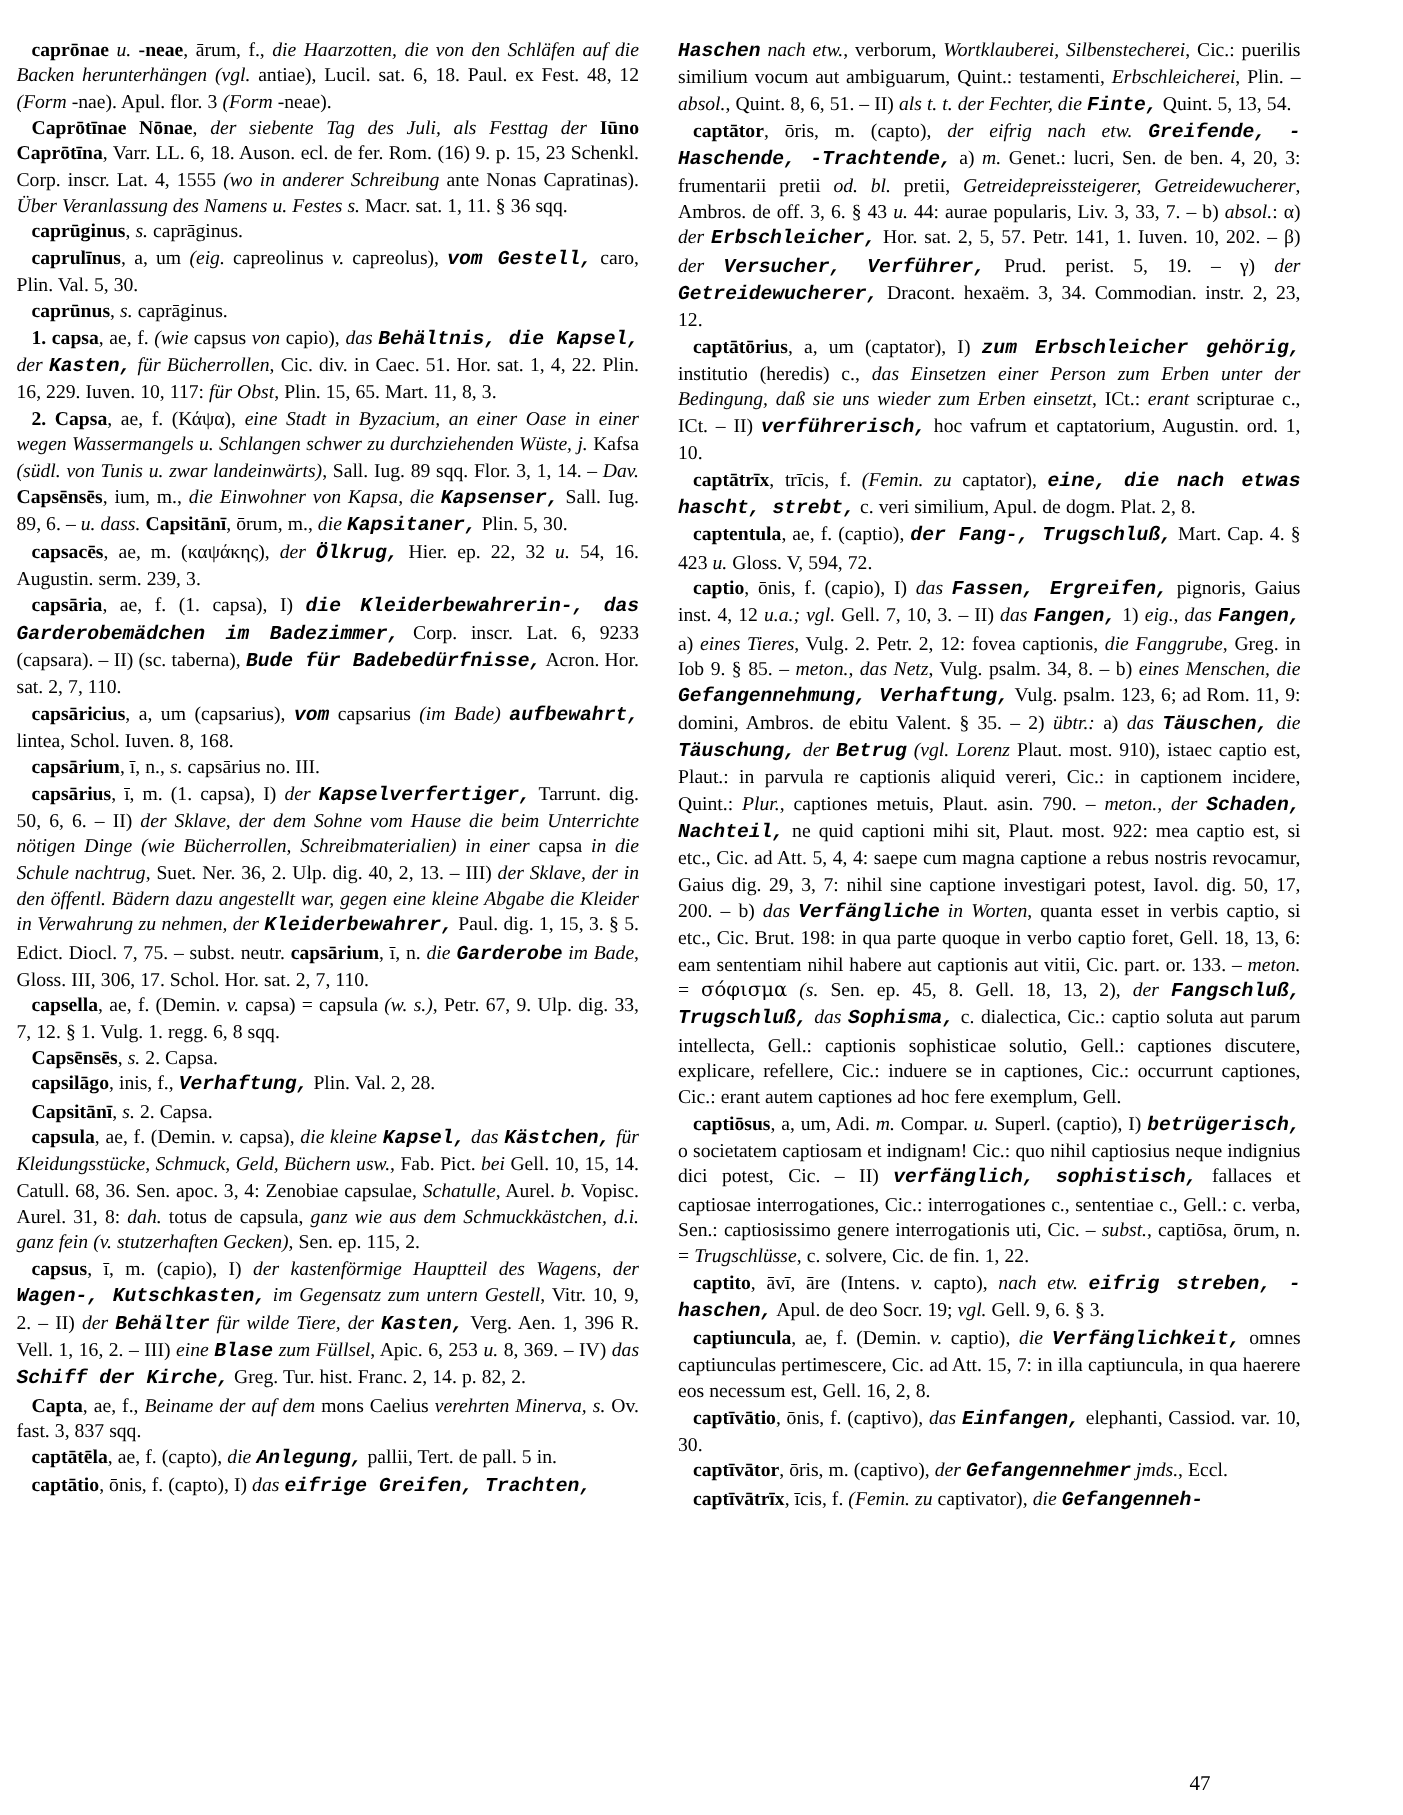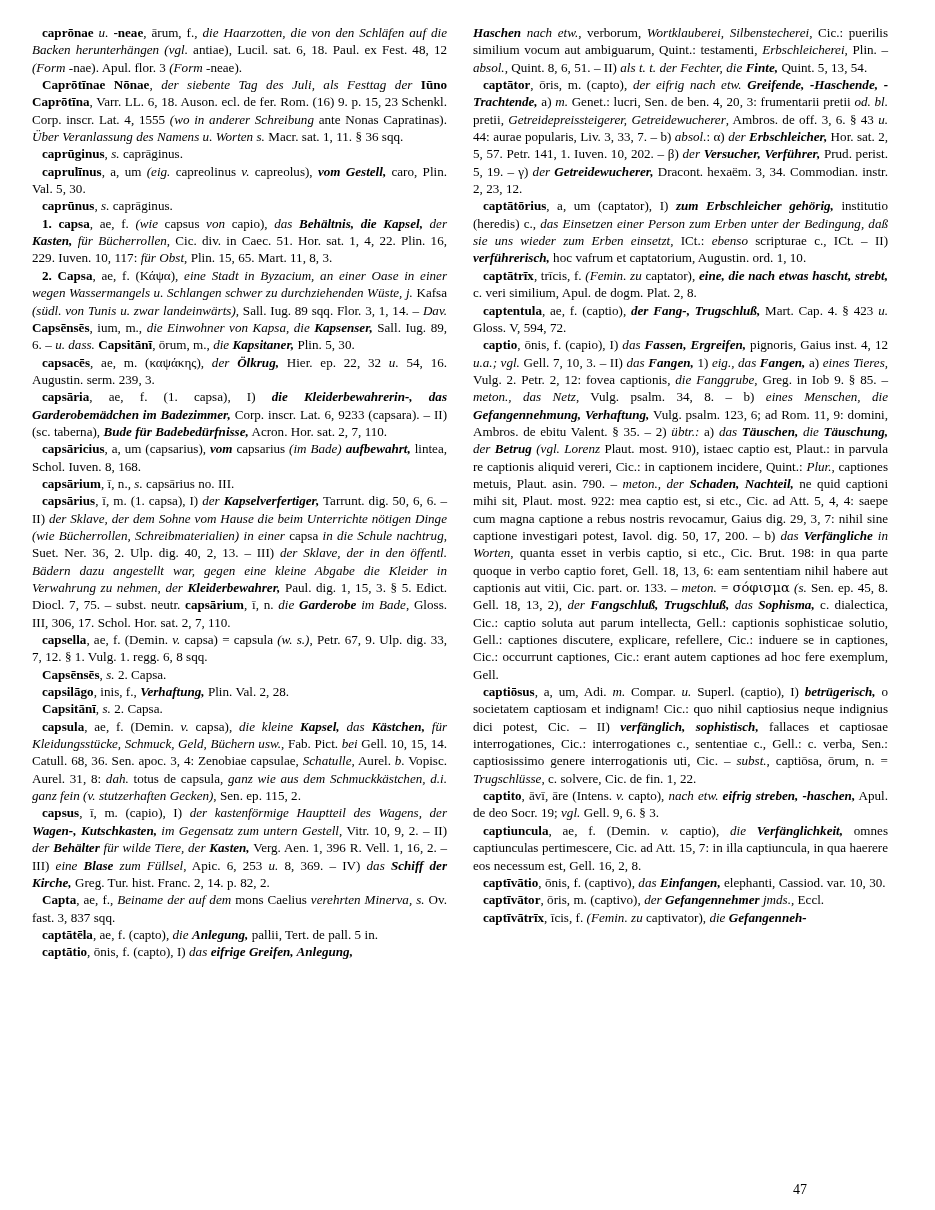--- a/index.html
+++ b/index.html
@@ -12,21 +12,21 @@
     height: 1210px;
     font-family: "Liberation Serif", "DejaVu Serif", serif;
     color: #000000;
     overflow: hidden;
   }
   .page {
     position: relative;
     width: 827px;
     height: 1210px;
     box-sizing: border-box;
-    padding: 24px 20px 0 32px;
+    padding: 24px 20px 0 11px;
   }
   .columns {
     display: flex;
     flex-direction: row;
     gap: 26px;
     align-items: flex-start;
   }
   .column {
     width: 415px;
     flex: 0 0 415px;
@@ -39,62 +39,62 @@
     margin: 0 0 0 0;
     text-indent: 10px;
     hyphens: manual;
     word-spacing: 0.1px;
   }
   .entry.noindent {
     text-indent: 0;
   }
   b { font-weight: bold; }
   i { font-style: italic; }
-  .bi { font-weight: bold; font-style: italic; }
+  .bi { font-weight: bold; font-style: italic; font-family: Liberation Mono, monospace; }
   .pagenum {
     position: absolute;
     right: 20px;
     bottom: 12px;
     font-size: 14px;
     font-family: "Liberation Serif", "DejaVu Serif", serif;
   }
   .greek { font-family: "DejaVu Serif", serif; }
 </style>
 </head>
 <body>
 
 <div class="page">
   <div class="columns">
     <div class="column" id="col-left">
         <p class="entry"><b>caprōnae</b> <i>u.</i> <b>-neae</b>, ārum, f., <i>die Haarzotten, die von den Schläfen auf die Backen herunterhängen (vgl.</i> antiae), Lucil. sat. 6, 18. Paul. ex Fest. 48, 12 <i>(Form</i> -nae). Apul. flor. 3 <i>(Form</i> -neae).</p>
-        <p class="entry"><b>Caprōtīnae Nōnae</b>, <i>der siebente Tag des Juli, als Festtag der</i> <b>Iūno Caprōtīna</b>, Varr. LL. 6, 18. Auson. ecl. de fer. Rom. (16) 9. p. 15, 23 Schenkl. Corp. inscr. Lat. 4, 1555 <i>(wo in anderer Schreibung</i> ante Nonas Capratinas). <i>Über Veranlassung des Namens u. Worten s.</i> Macr. sat. 1, 11. § 36 sqq.</p>
+        <p class="entry"><b>Caprōtīnae Nōnae</b>, <i>der siebente Tag des Juli, als Festtag der</i> <b>Iūno Caprōtīna</b>, Varr. LL. 6, 18. Auson. ecl. de fer. Rom. (16) 9. p. 15, 23 Schenkl. Corp. inscr. Lat. 4, 1555 <i>(wo in anderer Schreibung</i> ante Nonas Capratinas). <i>Über Veranlassung des Namens u. Festes s.</i> Macr. sat. 1, 11. § 36 sqq.</p>
         <p class="entry"><b>caprūginus</b>, <i>s.</i> caprāginus.</p>
         <p class="entry"><b>caprulīnus</b>, a, um <i>(eig.</i> capreolinus <i>v.</i> capreolus), <span class="bi">vom Gestell,</span> caro, Plin. Val. 5, 30.</p>
         <p class="entry"><b>caprūnus</b>, <i>s.</i> caprāginus.</p>
         <p class="entry"><b>1. capsa</b>, ae, f. <i>(wie</i> capsus <i>von</i> capio), <i>das</i> <span class="bi">Behältnis, die Kapsel,</span> <i>der</i> <span class="bi">Kasten,</span> <i>für Bücherrollen</i>, Cic. div. in Caec. 51. Hor. sat. 1, 4, 22. Plin. 16, 229. Iuven. 10, 117: <i>für Obst</i>, Plin. 15, 65. Mart. 11, 8, 3.</p>
         <p class="entry"><b>2. Capsa</b>, ae, f. (Κάψα), <i>eine Stadt in Byzacium, an einer Oase in einer wegen Wassermangels u. Schlangen schwer zu durchziehenden Wüste, j.</i> Kafsa <i>(südl. von Tunis u. zwar landeinwärts)</i>, Sall. Iug. 89 sqq. Flor. 3, 1, 14. – <i>Dav.</i> <b>Capsēnsēs</b>, ium, m., <i>die Einwohner von Kapsa, die</i> <span class="bi">Kapsenser,</span> Sall. Iug. 89, 6. – <i>u. dass.</i> <b>Capsitānī</b>, ōrum, m., <i>die</i> <span class="bi">Kapsitaner,</span> Plin. 5, 30.</p>
         <p class="entry"><b>capsacēs</b>, ae, m. (καψάκης), <i>der</i> <span class="bi">Ölkrug,</span> Hier. ep. 22, 32 <i>u.</i> 54, 16. Augustin. serm. 239, 3.</p>
         <p class="entry"><b>capsāria</b>, ae, f. (1. capsa), I) <span class="bi">die Kleiderbewahrerin-, das Garderobemädchen im Badezimmer,</span> Corp. inscr. Lat. 6, 9233 (capsara). – II) (sc. taberna), <span class="bi">Bude für Badebedürfnisse,</span> Acron. Hor. sat. 2, 7, 110.</p>
         <p class="entry"><b>capsāricius</b>, a, um (capsarius), <span class="bi">vom</span> capsarius <i>(im Bade)</i> <span class="bi">aufbewahrt,</span> lintea, Schol. Iuven. 8, 168.</p>
         <p class="entry"><b>capsārium</b>, ī, n., <i>s.</i> capsārius no. III.</p>
         <p class="entry"><b>capsārius</b>, ī, m. (1. capsa), I) <i>der</i> <span class="bi">Kapselverfertiger,</span> Tarrunt. dig. 50, 6, 6. – II) <i>der Sklave, der dem Sohne vom Hause die beim Unterrichte nötigen Dinge (wie Bücherrollen, Schreibmaterialien) in einer</i> capsa <i>in die Schule nachtrug</i>, Suet. Ner. 36, 2. Ulp. dig. 40, 2, 13. – III) <i>der Sklave, der in den öffentl. Bädern dazu angestellt war, gegen eine kleine Abgabe die Kleider in Verwahrung zu nehmen, der</i> <span class="bi">Kleiderbewahrer,</span> Paul. dig. 1, 15, 3. § 5. Edict. Diocl. 7, 75. – subst. neutr. <b>capsārium</b>, ī, n. <i>die</i> <span class="bi">Garderobe</span> <i>im Bade</i>, Gloss. III, 306, 17. Schol. Hor. sat. 2, 7, 110.</p>
         <p class="entry"><b>capsella</b>, ae, f. (Demin. <i>v.</i> capsa) = capsula <i>(w. s.)</i>, Petr. 67, 9. Ulp. dig. 33, 7, 12. § 1. Vulg. 1. regg. 6, 8 sqq.</p>
         <p class="entry"><b>Capsēnsēs</b>, <i>s.</i> 2. Capsa.</p>
         <p class="entry"><b>capsilāgo</b>, inis, f., <span class="bi">Verhaftung,</span> Plin. Val. 2, 28.</p>
         <p class="entry"><b>Capsitānī</b>, <i>s.</i> 2. Capsa.</p>
         <p class="entry"><b>capsula</b>, ae, f. (Demin. <i>v.</i> capsa), <i>die kleine</i> <span class="bi">Kapsel,</span> <i>das</i> <span class="bi">Kästchen,</span> <i>für Kleidungsstücke, Schmuck, Geld, Büchern usw.</i>, Fab. Pict. <i>bei</i> Gell. 10, 15, 14. Catull. 68, 36. Sen. apoc. 3, 4: Zenobiae capsulae, <i>Schatulle</i>, Aurel. <i>b.</i> Vopisc. Aurel. 31, 8: <i>dah.</i> totus de capsula, <i>ganz wie aus dem Schmuckkästchen, d.i. ganz fein (v. stutzerhaften Gecken)</i>, Sen. ep. 115, 2.</p>
         <p class="entry"><b>capsus</b>, ī, m. (capio), I) <i>der kastenförmige Hauptteil des Wagens, der</i> <span class="bi">Wagen-, Kutschkasten,</span> <i>im Gegensatz zum untern Gestell</i>, Vitr. 10, 9, 2. – II) <i>der</i> <span class="bi">Behälter</span> <i>für wilde Tiere, der</i> <span class="bi">Kasten,</span> Verg. Aen. 1, 396 R. Vell. 1, 16, 2. – III) <i>eine</i> <span class="bi">Blase</span> <i>zum Füllsel</i>, Apic. 6, 253 <i>u.</i> 8, 369. – IV) <i>das</i> <span class="bi">Schiff der Kirche,</span> Greg. Tur. hist. Franc. 2, 14. p. 82, 2.</p>
         <p class="entry"><b>Capta</b>, ae, f., <i>Beiname der auf dem</i> mons Caelius <i>verehrten Minerva, s.</i> Ov. fast. 3, 837 sqq.</p>
         <p class="entry"><b>captātēla</b>, ae, f. (capto), <i>die</i> <span class="bi">Anlegung,</span> pallii, Tert. de pall. 5 in.</p>
-        <p class="entry"><b>captātio</b>, ōnis, f. (capto), I) <i>das</i> <span class="bi">eifrige Greifen, Anlegung,</span></p>
+        <p class="entry"><b>captātio</b>, ōnis, f. (capto), I) <i>das</i> <span class="bi">eifrige Greifen, Trachten,</span></p>
       </div>
     <div class="column" id="col-right">
         <p class="entry noindent"><span class="bi">Haschen</span> <i>nach etw.</i>, verborum, <i>Wortklauberei, Silbenstecherei</i>, Cic.: puerilis similium vocum aut ambiguarum, Quint.: testamenti, <i>Erbschleicherei</i>, Plin. – <i>absol.</i>, Quint. 8, 6, 51. – II) <i>als t. t. der Fechter, die</i> <span class="bi">Finte,</span> Quint. 5, 13, 54.</p>
         <p class="entry"><b>captātor</b>, ōris, m. (capto), <i>der eifrig nach etw.</i> <span class="bi">Greifende, -Haschende, -Trachtende,</span> a) <i>m.</i> Genet.: lucri, Sen. de ben. 4, 20, 3: frumentarii pretii <i>od. bl.</i> pretii, <i>Getreidepreissteigerer, Getreidewucherer</i>, Ambros. de off. 3, 6. § 43 <i>u.</i> 44: aurae popularis, Liv. 3, 33, 7. – b) <i>absol.</i>: α) <i>der</i> <span class="bi">Erbschleicher,</span> Hor. sat. 2, 5, 57. Petr. 141, 1. Iuven. 10, 202. – β) <i>der</i> <span class="bi">Versucher, Verführer,</span> Prud. perist. 5, 19. – γ) <i>der</i> <span class="bi">Getreidewucherer,</span> Dracont. hexaëm. 3, 34. Commodian. instr. 2, 23, 12.</p>
-        <p class="entry"><b>captātōrius</b>, a, um (captator), I) <span class="bi">zum Erbschleicher gehörig,</span> institutio (heredis) c., <i>das Einsetzen einer Person zum Erben unter der Bedingung, daß sie uns wieder zum Erben einsetzt</i>, ICt.: <i>ebenso</i> scripturae c., ICt. – II) <span class="bi">verführerisch,</span> hoc vafrum et captatorium, Augustin. ord. 1, 10.</p>
+        <p class="entry"><b>captātōrius</b>, a, um (captator), I) <span class="bi">zum Erbschleicher gehörig,</span> institutio (heredis) c., <i>das Einsetzen einer Person zum Erben unter der Bedingung, daß sie uns wieder zum Erben einsetzt</i>, ICt.: <i>erant</i> scripturae c., ICt. – II) <span class="bi">verführerisch,</span> hoc vafrum et captatorium, Augustin. ord. 1, 10.</p>
         <p class="entry"><b>captātrīx</b>, trīcis, f. <i>(Femin. zu</i> captator), <span class="bi">eine, die nach etwas hascht, strebt,</span> c. veri similium, Apul. de dogm. Plat. 2, 8.</p>
         <p class="entry"><b>captentula</b>, ae, f. (captio), <span class="bi">der Fang-, Trugschluß,</span> Mart. Cap. 4. § 423 <i>u.</i> Gloss. V, 594, 72.</p>
         <p class="entry"><b>captio</b>, ōnis, f. (capio), I) <i>das</i> <span class="bi">Fassen, Ergreifen,</span> pignoris, Gaius inst. 4, 12 <i>u.a.; vgl.</i> Gell. 7, 10, 3. – II) <i>das</i> <span class="bi">Fangen,</span> 1) <i>eig., das</i> <span class="bi">Fangen,</span> a) <i>eines Tieres</i>, Vulg. 2. Petr. 2, 12: fovea captionis, <i>die Fanggrube</i>, Greg. in Iob 9. § 85. – <i>meton., das Netz</i>, Vulg. psalm. 34, 8. – b) <i>eines Menschen, die</i> <span class="bi">Gefangennehmung, Verhaftung,</span> Vulg. psalm. 123, 6; ad Rom. 11, 9: domini, Ambros. de ebitu Valent. § 35. – 2) <i>übtr.:</i> a) <i>das</i> <span class="bi">Täuschen,</span> <i>die</i> <span class="bi">Täuschung,</span> <i>der</i> <span class="bi">Betrug</span> <i>(vgl. Lorenz</i> Plaut. most. 910), istaec captio est, Plaut.: in parvula re captionis aliquid vereri, Cic.: in captionem incidere, Quint.: <i>Plur.</i>, captiones metuis, Plaut. asin. 790. – <i>meton., der</i> <span class="bi">Schaden, Nachteil,</span> ne quid captioni mihi sit, Plaut. most. 922: mea captio est, si etc., Cic. ad Att. 5, 4, 4: saepe cum magna captione a rebus nostris revocamur, Gaius dig. 29, 3, 7: nihil sine captione investigari potest, Iavol. dig. 50, 17, 200. – b) <i>das</i> <span class="bi">Verfängliche</span> <i>in Worten</i>, quanta esset in verbis captio, si etc., Cic. Brut. 198: in qua parte quoque in verbo captio foret, Gell. 18, 13, 6: eam sententiam nihil habere aut captionis aut vitii, Cic. part. or. 133. – <i>meton.</i> = <span class="greek">σόφισμα</span> <i>(s.</i> Sen. ep. 45, 8. Gell. 18, 13, 2), <i>der</i> <span class="bi">Fangschluß, Trugschluß,</span> <i>das</i> <span class="bi">Sophisma,</span> c. dialectica, Cic.: captio soluta aut parum intellecta, Gell.: captionis sophisticae solutio, Gell.: captiones discutere, explicare, refellere, Cic.: induere se in captiones, Cic.: occurrunt captiones, Cic.: erant autem captiones ad hoc fere exemplum, Gell.</p>
         <p class="entry"><b>captiōsus</b>, a, um, Adi. <i>m.</i> Compar. <i>u.</i> Superl. (captio), I) <span class="bi">betrügerisch,</span> o societatem captiosam et indignam! Cic.: quo nihil captiosius neque indignius dici potest, Cic. – II) <span class="bi">verfänglich, sophistisch,</span> fallaces et captiosae interrogationes, Cic.: interrogationes c., sententiae c., Gell.: c. verba, Sen.: captiosissimo genere interrogationis uti, Cic. – <i>subst.</i>, captiōsa, ōrum, n. = <i>Trugschlüsse</i>, c. solvere, Cic. de fin. 1, 22.</p>
         <p class="entry"><b>captito</b>, āvī, āre (Intens. <i>v.</i> capto), <i>nach etw.</i> <span class="bi">eifrig streben, -haschen,</span> Apul. de deo Socr. 19; <i>vgl.</i> Gell. 9, 6. § 3.</p>
         <p class="entry"><b>captiuncula</b>, ae, f. (Demin. <i>v.</i> captio), <i>die</i> <span class="bi">Verfänglichkeit,</span> omnes captiunculas pertimescere, Cic. ad Att. 15, 7: in illa captiuncula, in qua haerere eos necessum est, Gell. 16, 2, 8.</p>
         <p class="entry"><b>captīvātio</b>, ōnis, f. (captivo), <i>das</i> <span class="bi">Einfangen,</span> elephanti, Cassiod. var. 10, 30.</p>
         <p class="entry"><b>captīvātor</b>, ōris, m. (captivo), <i>der</i> <span class="bi">Gefangennehmer</span> <i>jmds.</i>, Eccl.</p>
         <p class="entry"><b>captīvātrīx</b>, īcis, f. <i>(Femin. zu</i> captivator), <i>die</i> <span class="bi">Gefangenneh-</span></p>
       </div>

